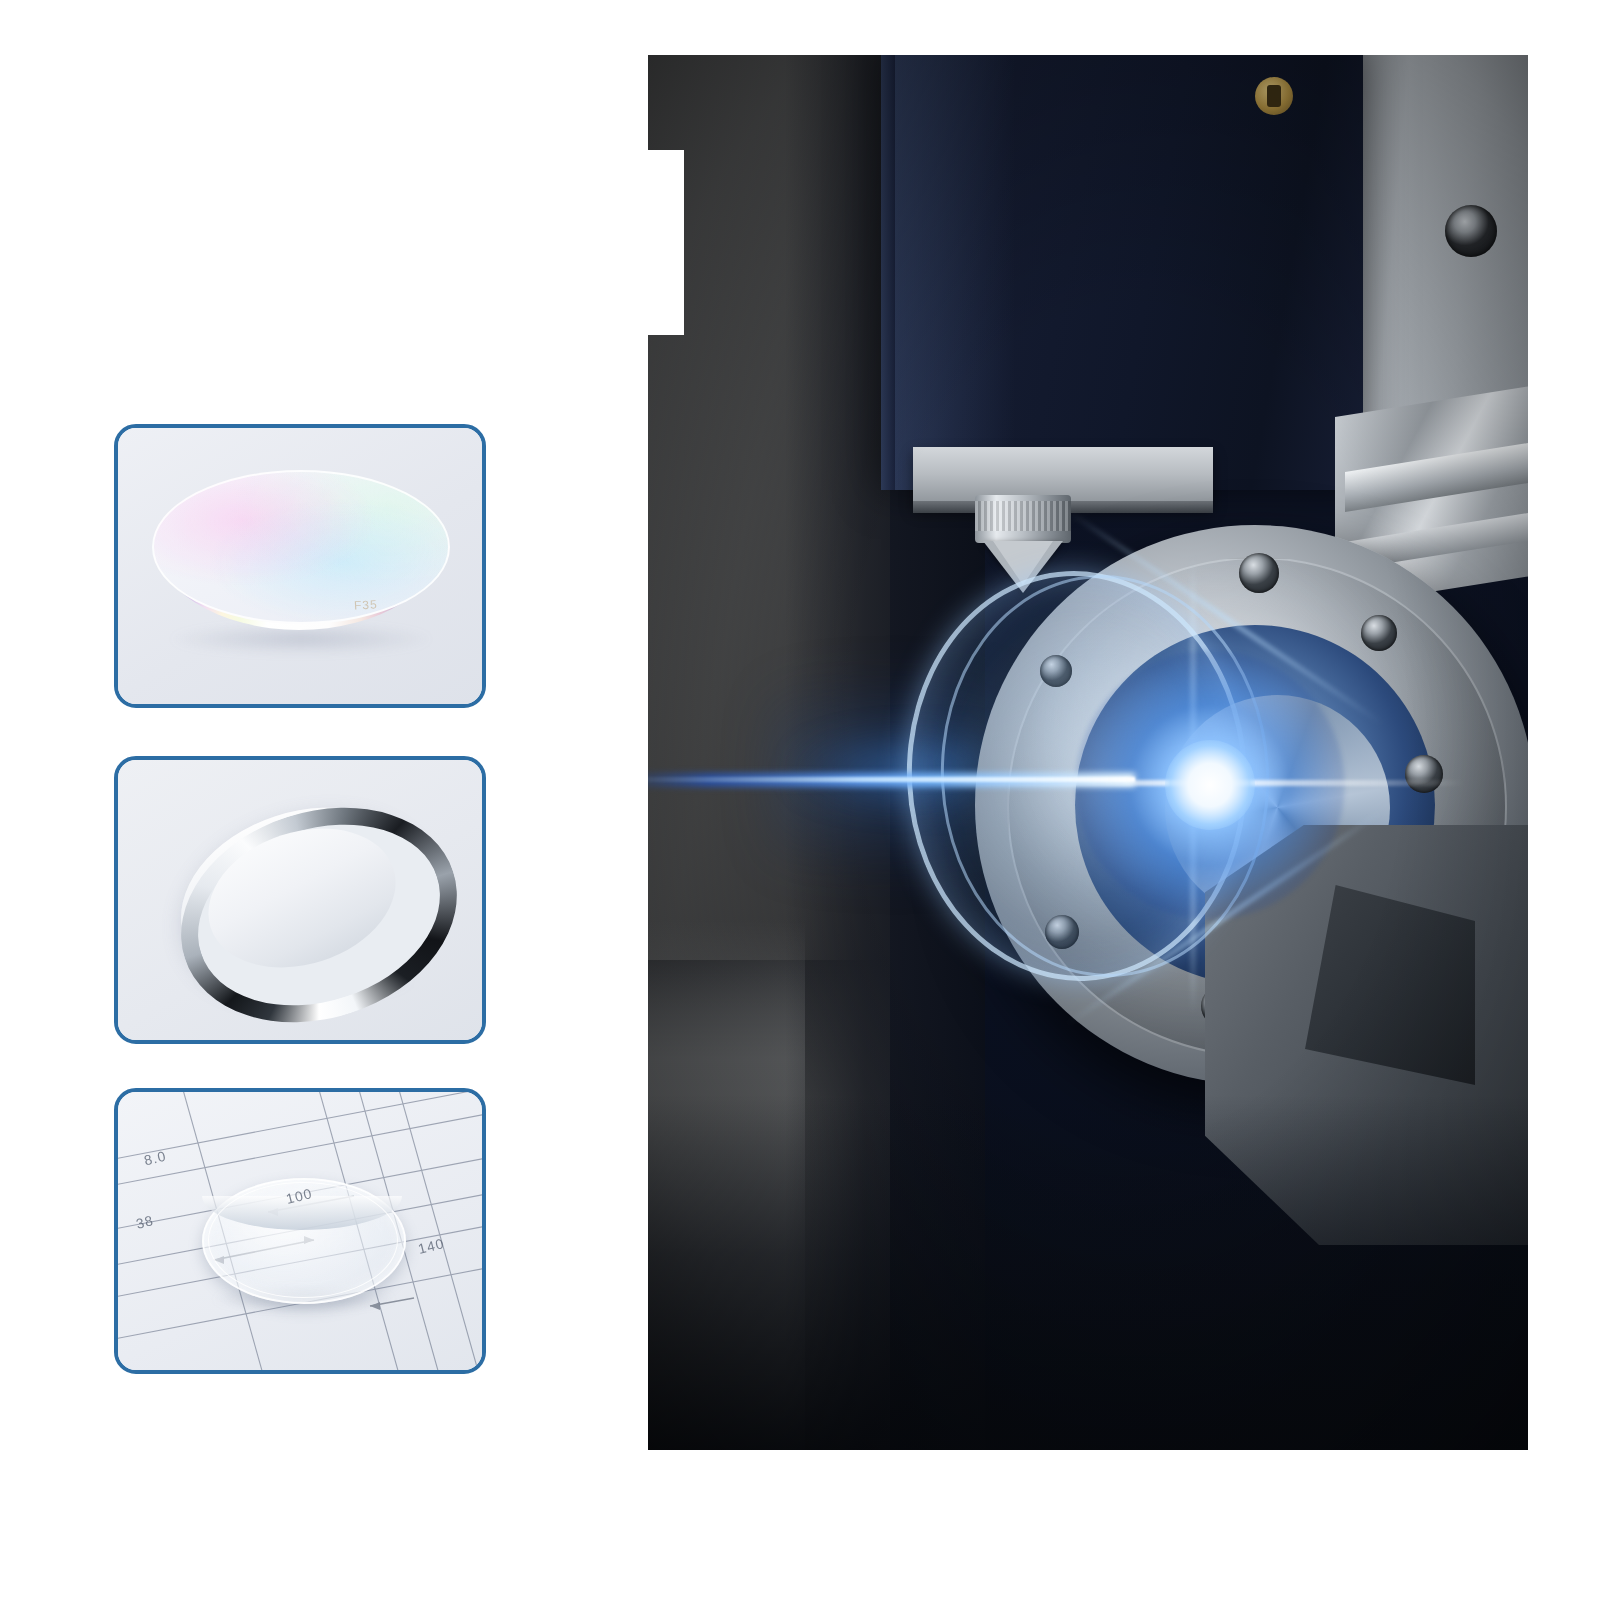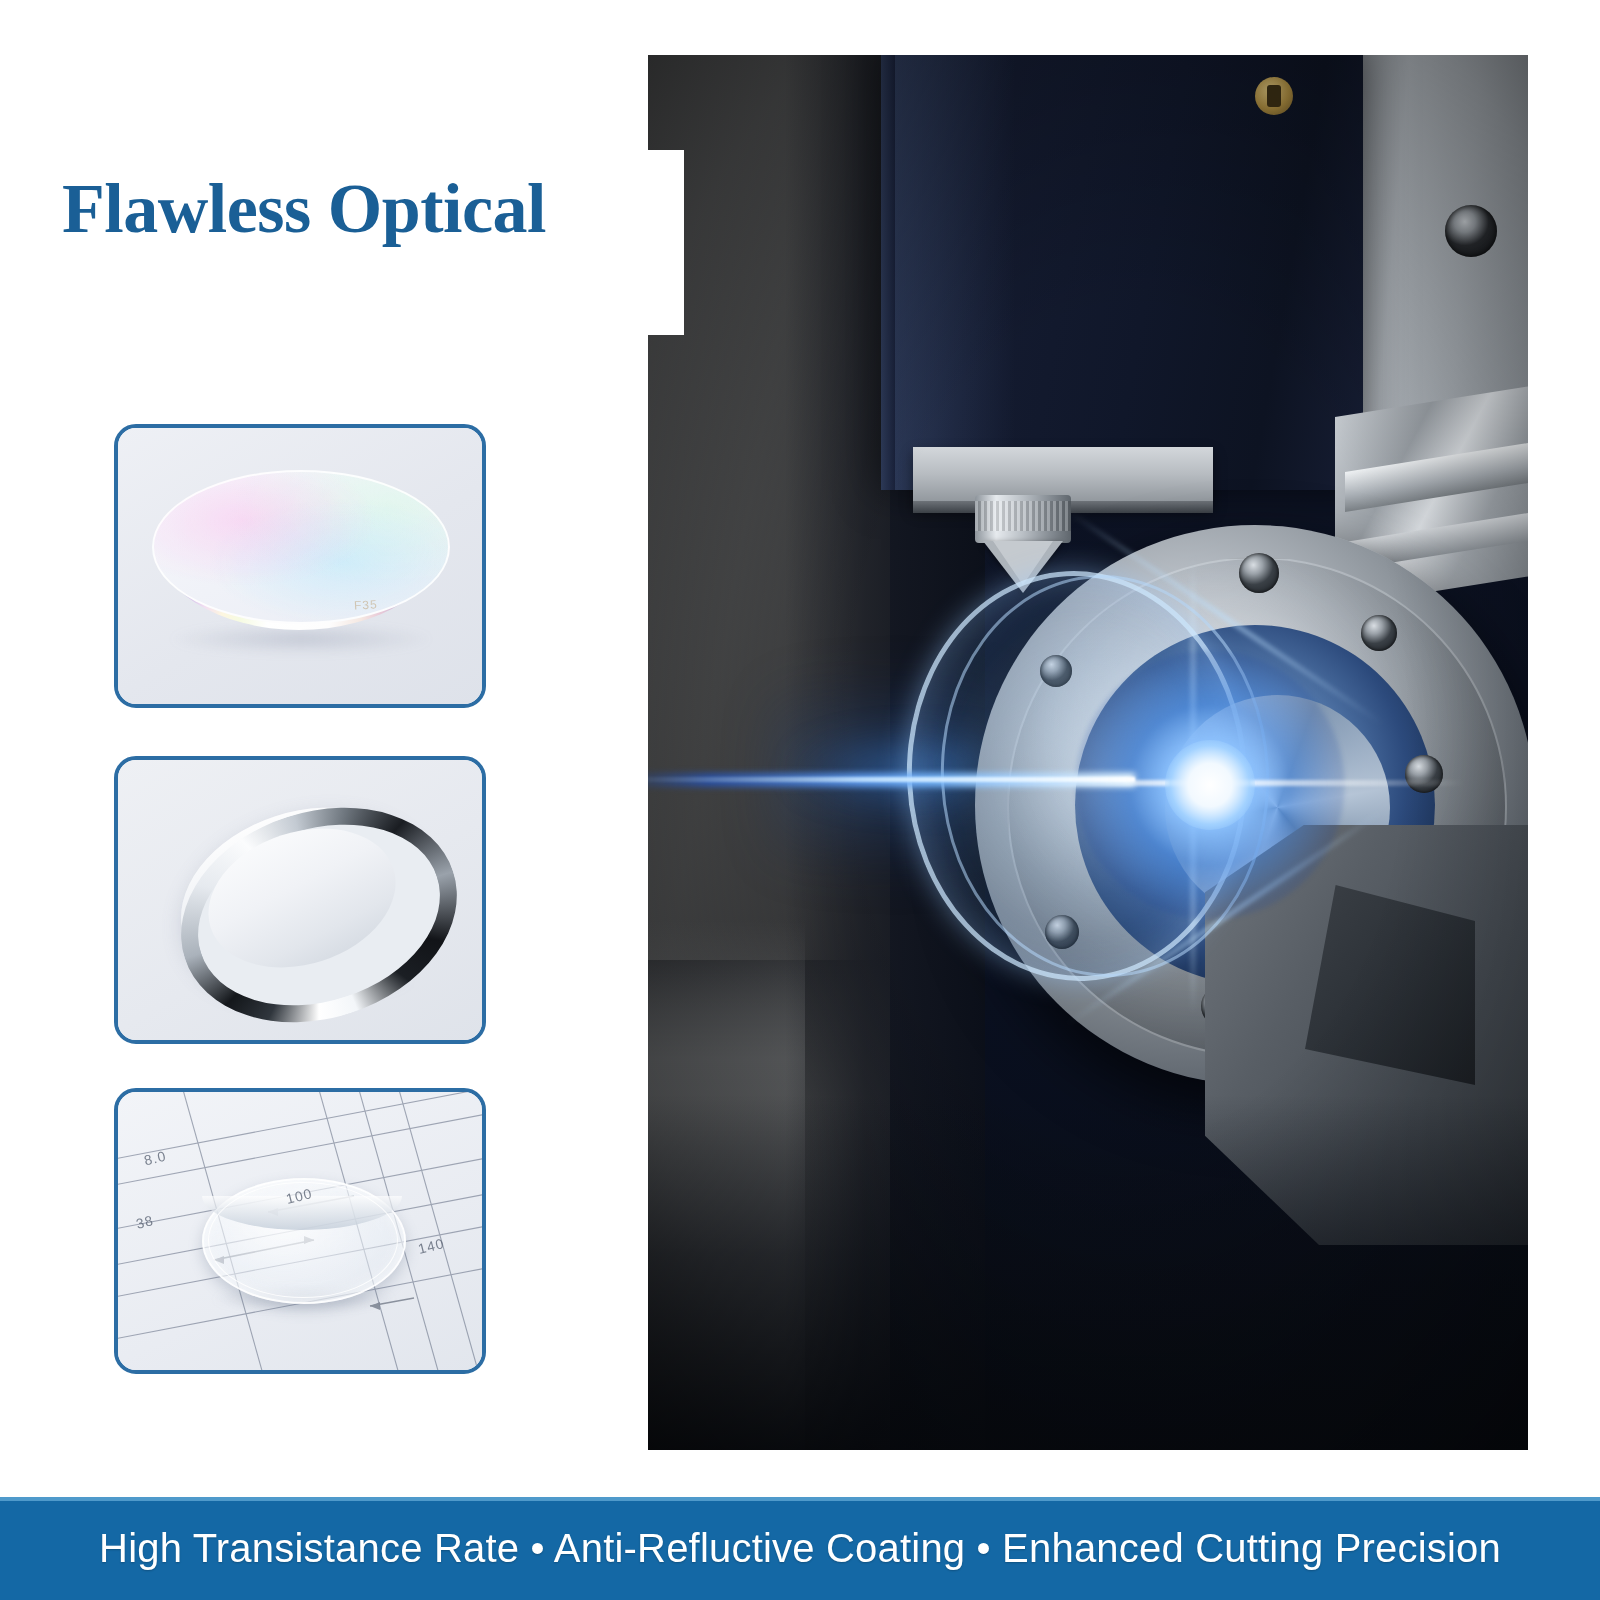--- a/index.html
+++ b/index.html
@@ -472,21 +472,20 @@
       <div class="ph-vig"></div>
       <div class="ph-vig-side"></div>
     </div>
   </div>
 
   <div class="title-panel-2"></div>
   <div class="title-panel"></div>
   <div class="title-panel-3"></div>
 
   <div class="headline">
-    <span>Flawless Optical</span>
   </div>
 
   <div class="card" id="card1">
     <div class="card-canvas">
       <div class="c1-bg"></div>
       <div class="c1-shadow"></div>
       <div class="c1-side"></div>
       <div class="c1-disc-top"></div>
       <div class="c1-mark">F35</div>
     </div>
@@ -533,18 +532,14 @@
       <div class="c3-disc"></div>
       <div class="c3-disc-edge"></div>
       <div class="c3-disc-rim"></div>
       <div class="c3-lbl" style="left:168px;top:96px;transform:rotate(-14deg);">100</div>
       <div class="c3-lbl" style="left:300px;top:146px;transform:rotate(-14deg);">140</div>
       <div class="c3-lbl" style="left:26px;top:58px;transform:rotate(-14deg);">8.0</div>
       <div class="c3-lbl" style="left:18px;top:122px;transform:rotate(-14deg);">38</div>
     </div>
   </div>
 
-  <div class="banner">
-    <div class="banner-top"></div>
-    <div class="banner-text">High Transistance Rate • Anti-Refluctive Coating • Enhanced Cutting Precision</div>
-  </div>
 
 </div>
 
 </body></html>

